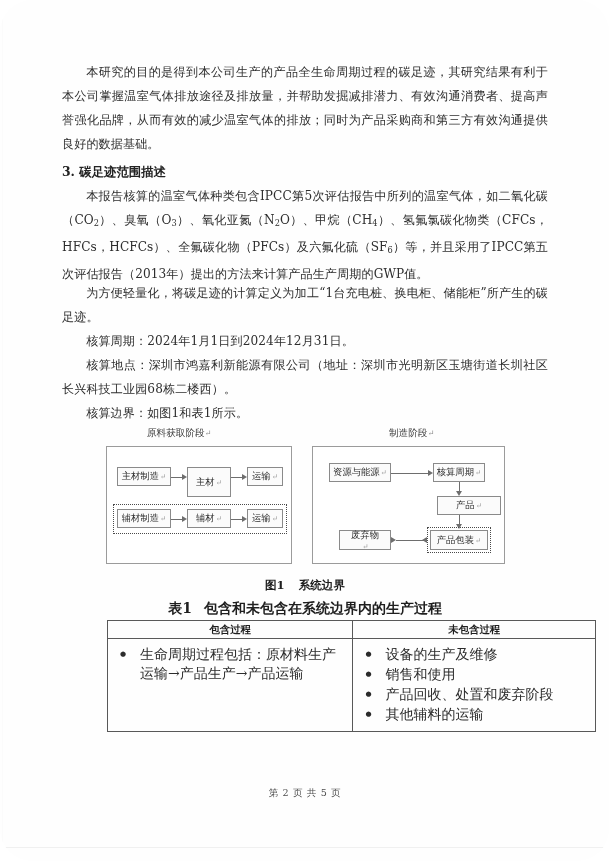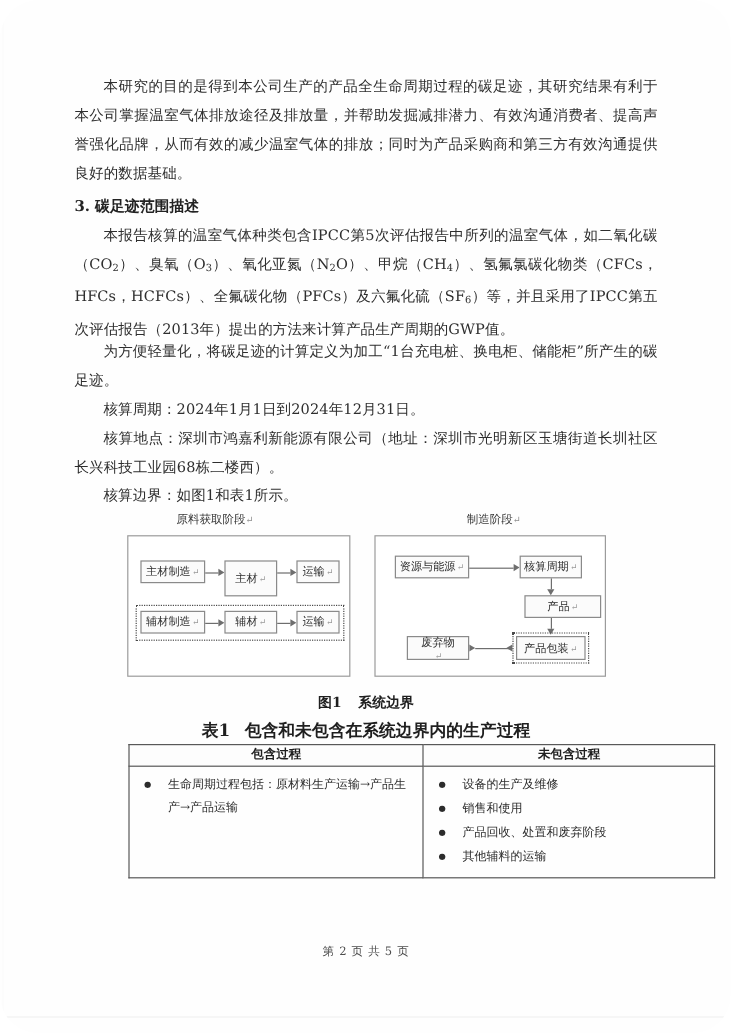--- a/index.html
+++ b/index.html
@@ -231,21 +231,21 @@
     height: 17px;
     line-height: 17px;
     background: #fdfdfd;
   }
   table.proc td { height: 92px; }
   ul.bullets {
     list-style: none;
     margin: 0;
     padding: 6px 6px 6px 10px;
     font-family: "DejaVu Serif", "Liberation Serif", serif;
-    font-size: 10px;
+    font-size: 14px;
     line-height: 19px;
     color: #2c2c2c;
   }
   ul.bullets li {
     position: relative;
     padding-left: 22px;
     margin-bottom: 1px;
   }
   ul.bullets li::before {
     content: "\25CF";

